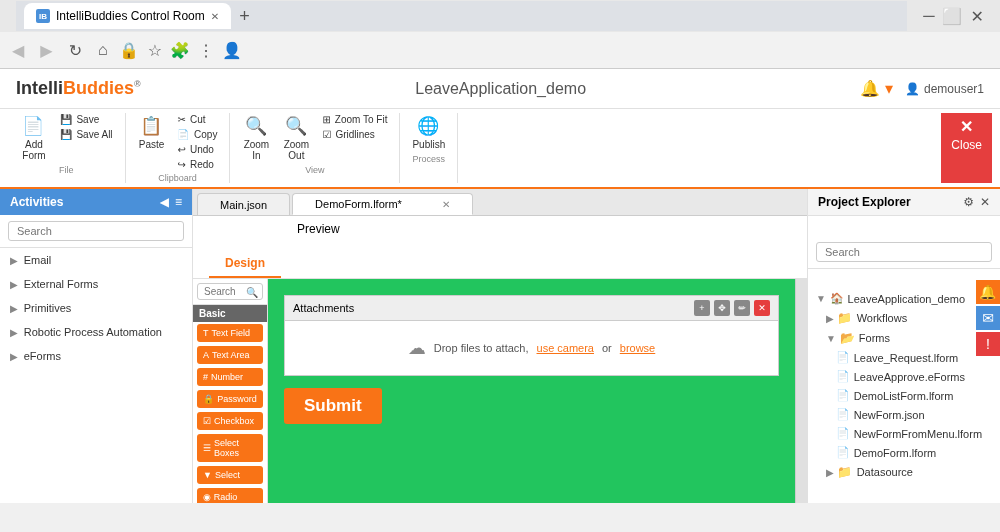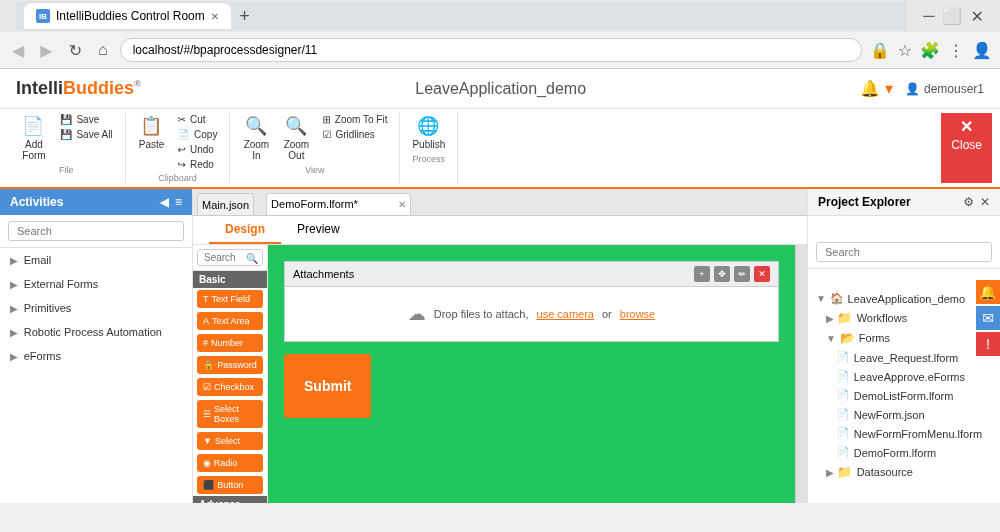--- a/index.html
+++ b/index.html
@@ -278,26 +278,26 @@
     
     .editor-tabs {
       display: flex;
       background: #e8e8e8;
       border-bottom: 1px solid #ccc;
       padding: 0 4px;
     }
     .editor-tab {
       display: flex;
       align-items: center;
-      padding: 4px 4px;
+      padding: 4px 22px;
       font-size: 11px;
       cursor: pointer;
       border: 1px solid #ccc;
       border-bottom: none;
-      margin-right: 12px;
+      margin-right: 2px;
       background: #f0f0f0;
       gap: 4px;
       margin-top: 4px;
       border-radius: 4px 4px 0 0;
     }
     .editor-tab.active {
       background: white;
       border-bottom: 1px solid white;
       z-index: 1;
       gap: 40px;
@@ -320,20 +320,21 @@
     .design-tab {
       padding: 6px 16px;
       cursor: pointer;
       font-size: 12px;
       border-bottom: 2px solid transparent;
     }
     .design-tab.active {
       border-bottom: 2px solid #f97316;
       color: #f97316;
       font-weight: bold;
+      margin-top: 34px;
     }
 
     
     .form-editor {
       display: flex;
       flex: 1;
       overflow: hidden;
     }
 
     
@@ -448,22 +449,22 @@
       color: #555;
       min-height: 50px;
     }
     .drop-icon { font-size: 18px; color: #888; }
     .drop-link { color: #f97316; cursor: pointer; text-decoration: underline; }
 
     .submit-btn {
       background: #f97316;
       color: white;
       border: none;
-      padding: 24px 20px;
-      font-size: 14px;
+      padding: 8px 20px;
+      font-size: 17px;
       cursor: pointer;
       border-radius: 3px;
       font-weight: bold;
     }
 
     
     .sidebar-right {
       width: 193px;
       background: white;
       border-left: 1px solid #e0e0e0;
@@ -549,21 +550,20 @@
       <button style="background:none;border:none;cursor:pointer;font-size:16px;color:#555;">⬜</button>
       <button style="background:none;border:none;cursor:pointer;font-size:16px;color:#555;">✕</button>
     </div>
   </div>
 
   <div class="address-bar">
     <button class="nav-btn" disabled="">◀</button>
     <button class="nav-btn" disabled="">▶</button>
     <button class="nav-btn">↻</button>
     <button class="nav-btn">⌂</button>
-    <input class="address-input" type="text" value="localhost/#/bpaprocessdesigner/11" style="">
     <div class="browser-icons">
       <button class="browser-icon-btn">🔒</button>
       <button class="browser-icon-btn">☆</button>
       <button class="browser-icon-btn">🧩</button>
       <button class="browser-icon-btn">⋮</button>
       <button class="browser-icon-btn">👤</button>
     </div>
   </div>
 </div>
 

